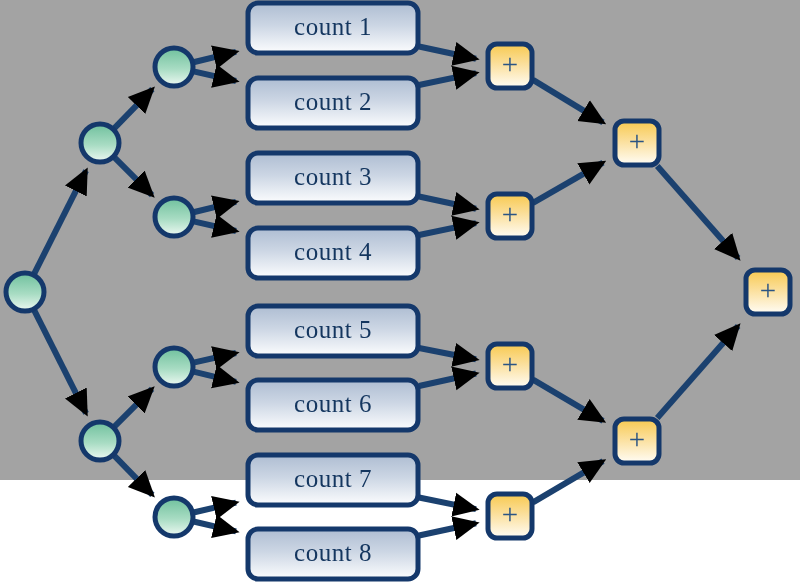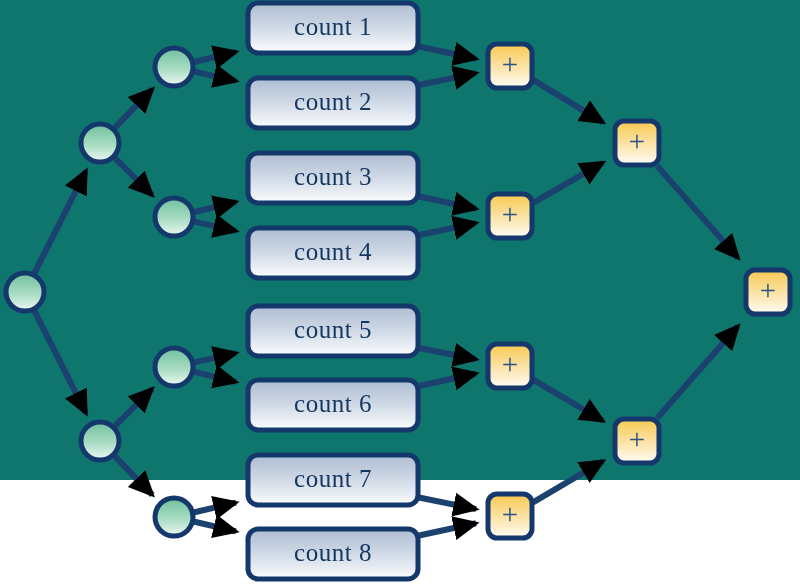--- a/index.html
+++ b/index.html
@@ -11,21 +11,21 @@
   body {
     width: 800px;
     height: 584px;
     overflow: hidden;
     font-family: "Liberation Serif", "DejaVu Serif", serif;
   }
   #diagram-root {
     position: relative;
     width: 800px;
     height: 480px;
-    background: #0f766e;
+    background: #a3a3a3;
   }
   svg.canvas {
     position: absolute;
     left: 0;
     top: 0;
     width: 800px;
     height: 584px;
     display: block;
   }
   .node-label {

